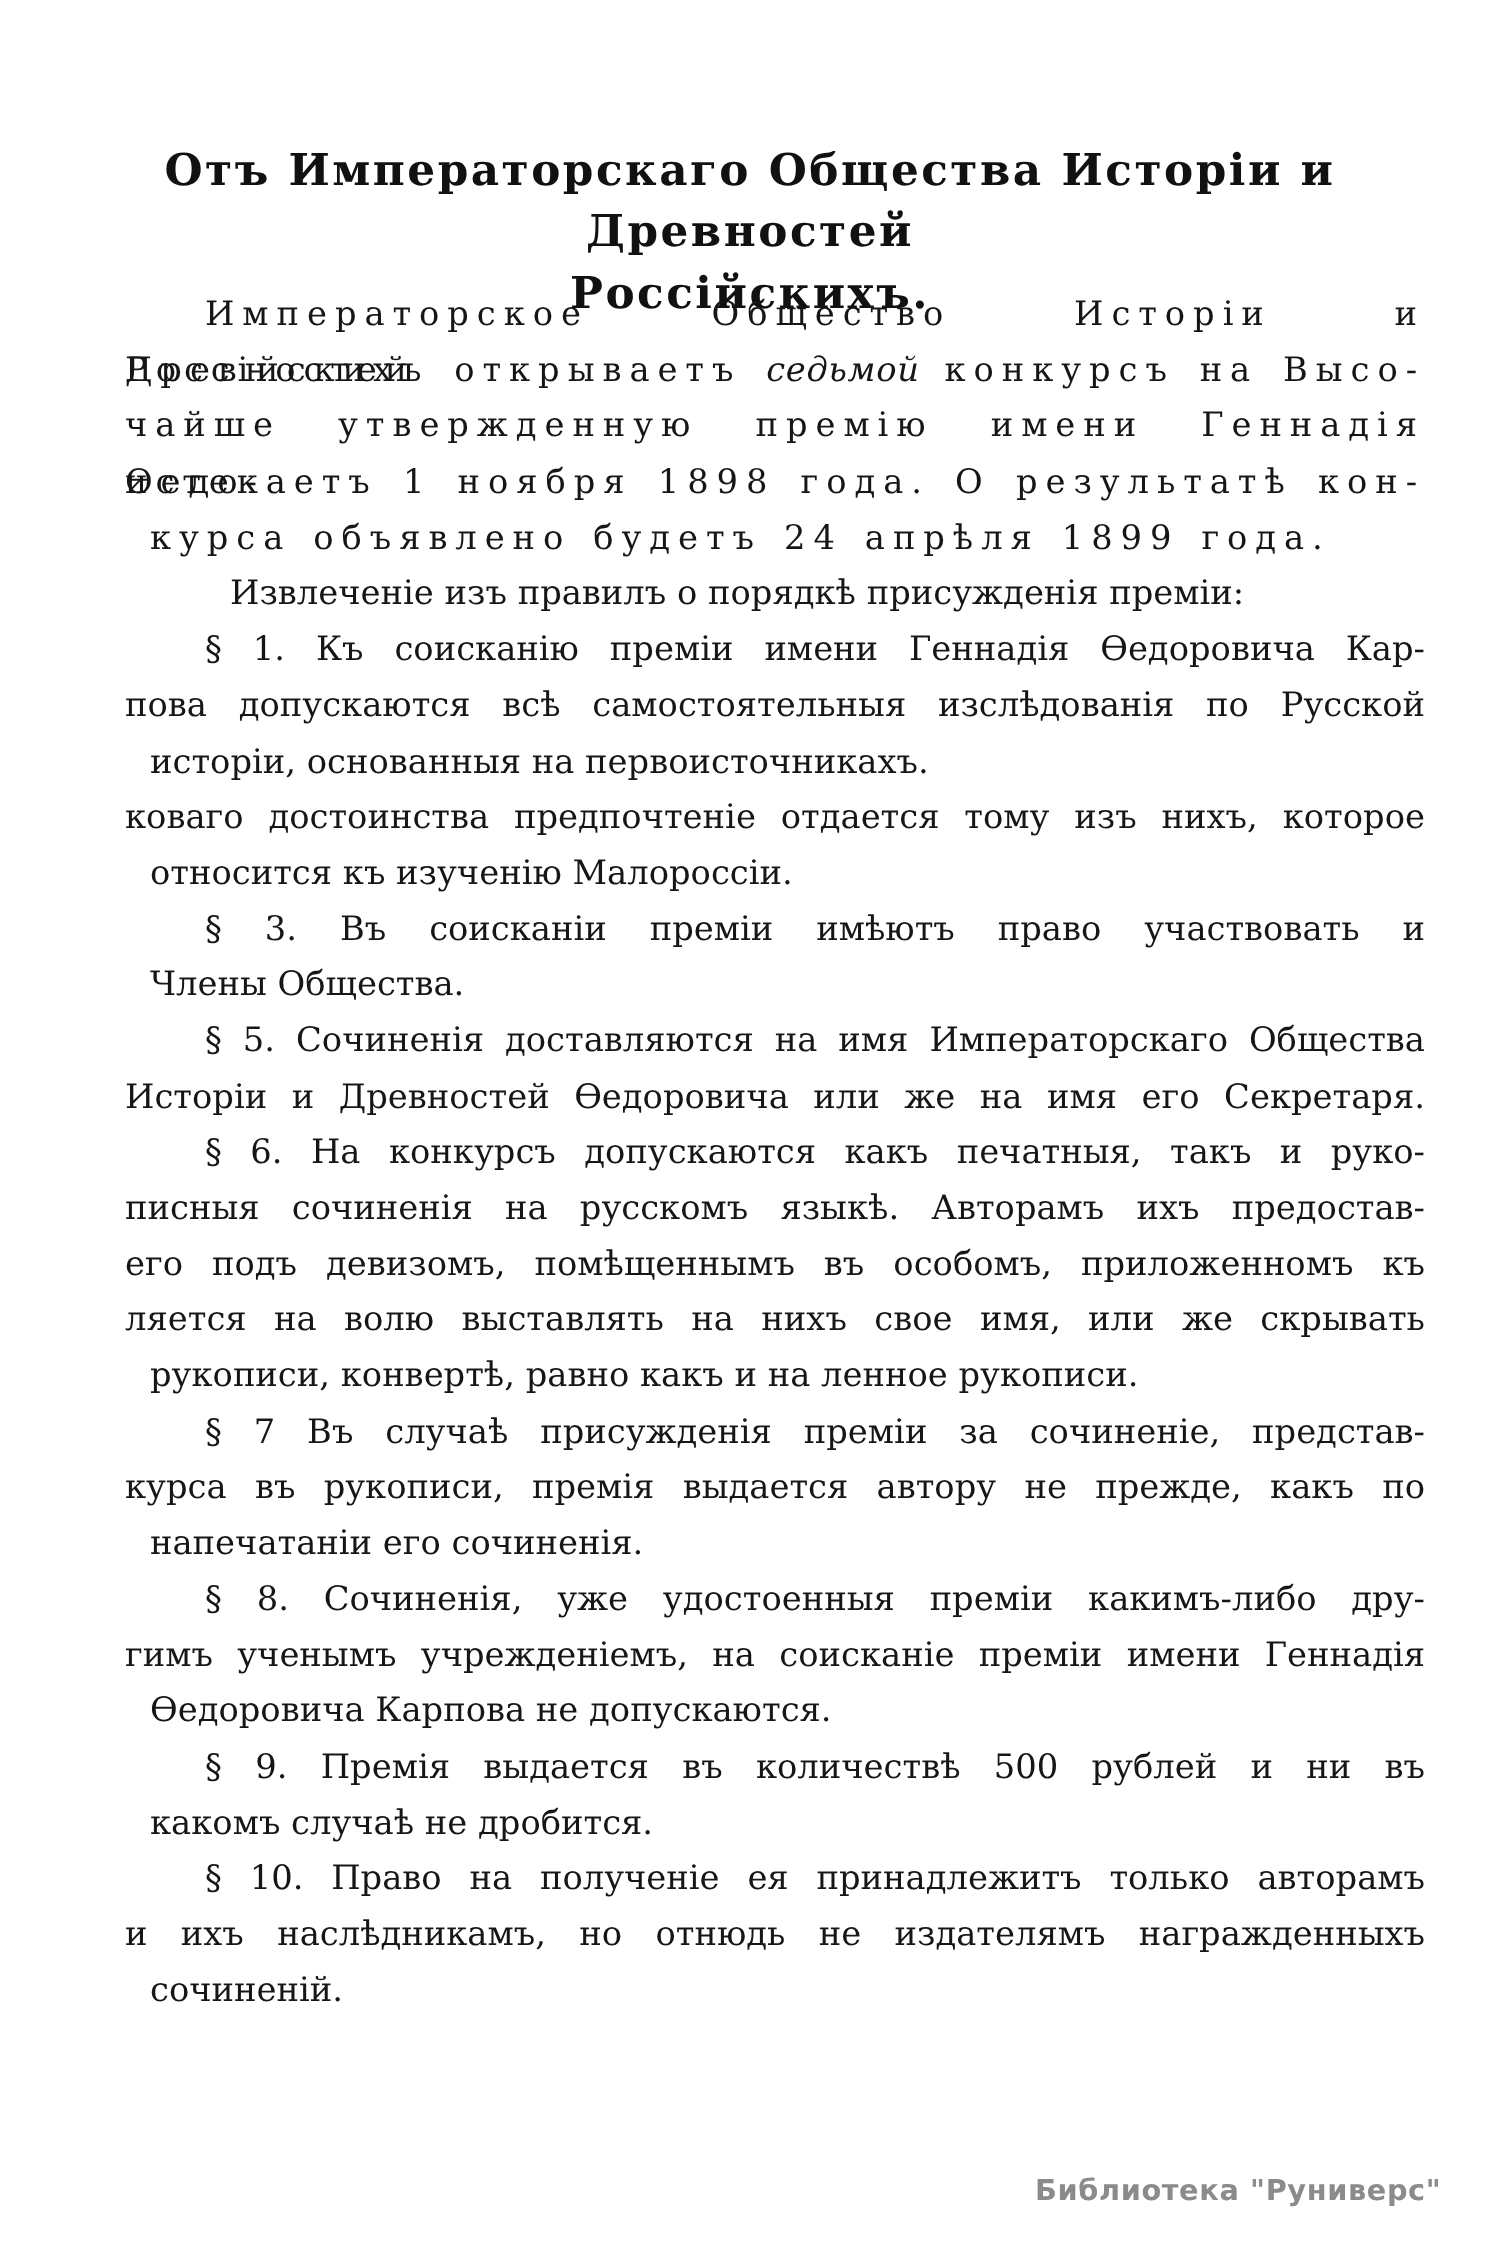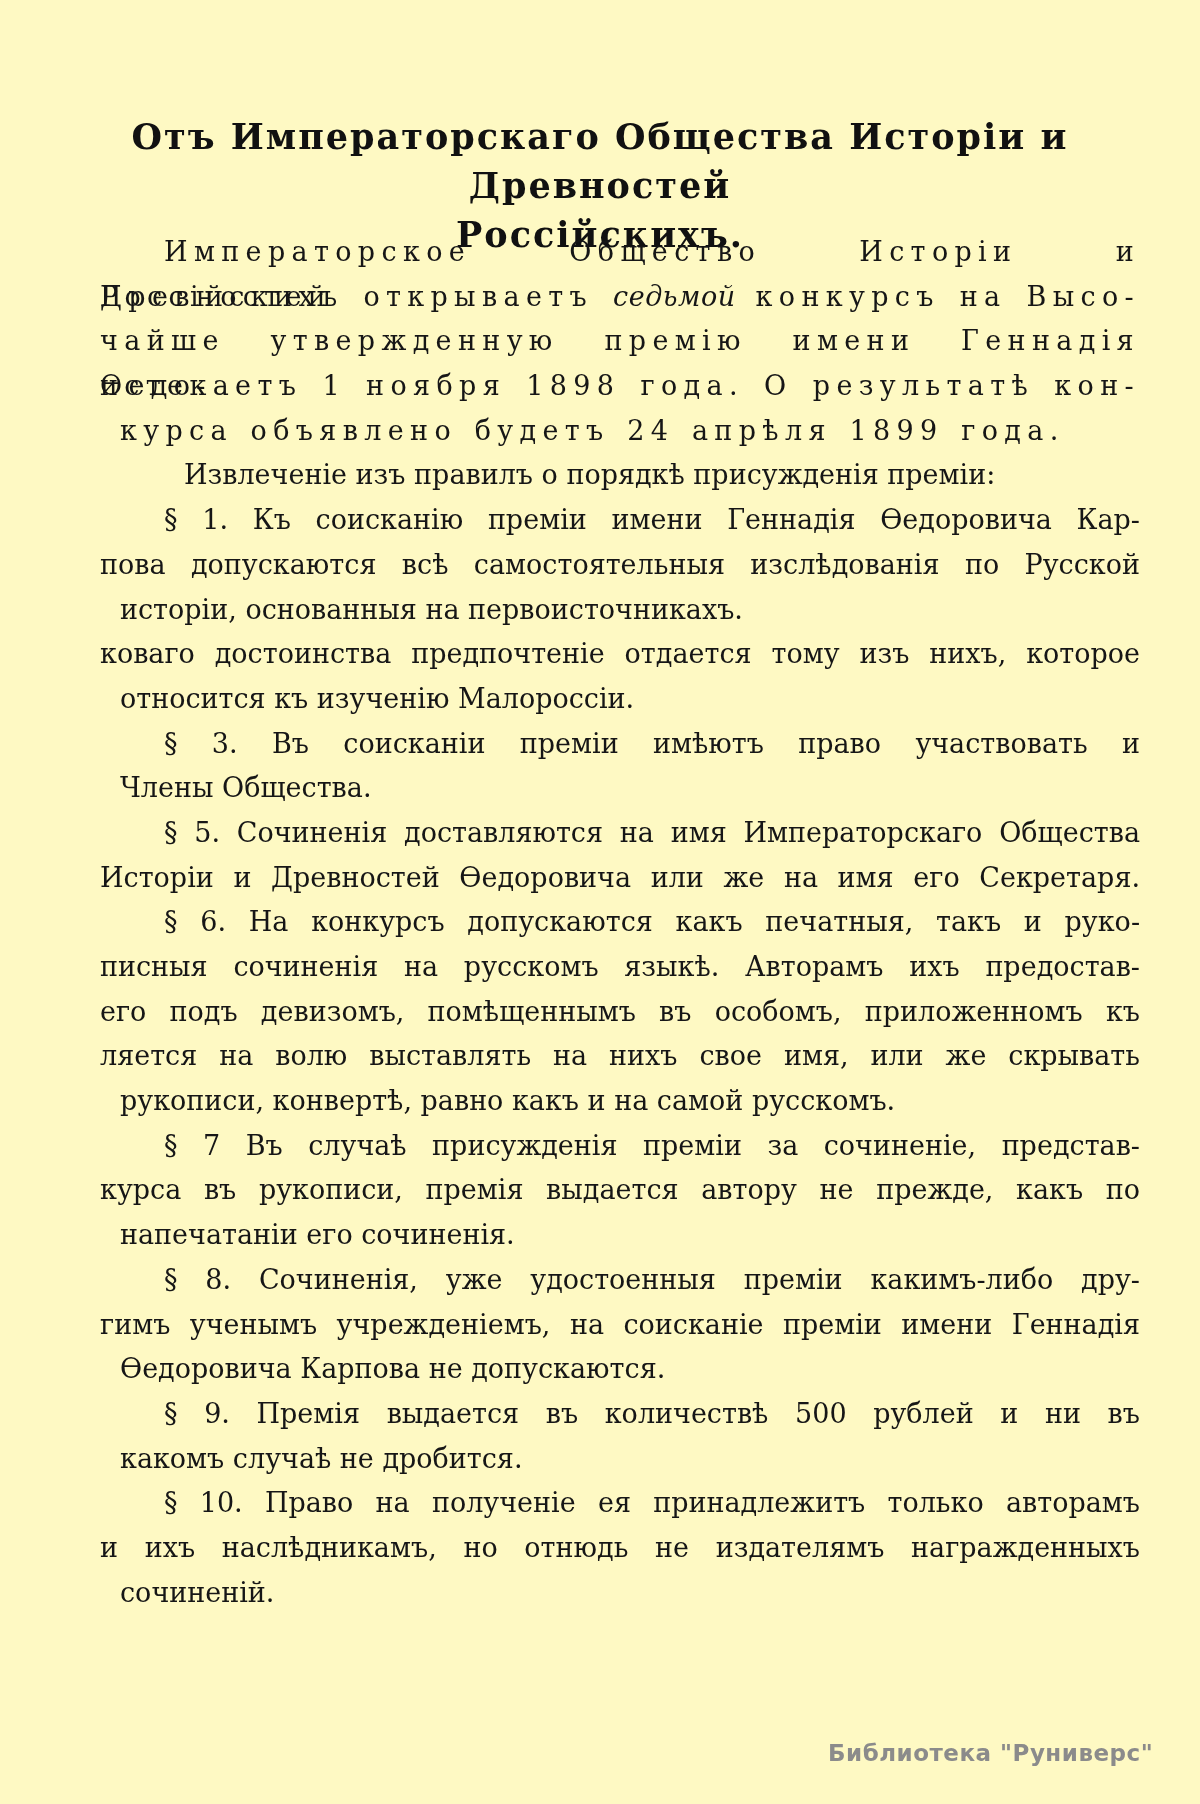--- a/index.html
+++ b/index.html
@@ -1,20 +1,20 @@
 <!DOCTYPE html>
 <html><head>
 <meta charset="utf-8">
 <style>
   html, body { margin: 0; padding: 0; background: #e8e8e8; }
   .page {
     position: relative;
     width: 1200px;
     height: 1804px;
-    background: #fef9c3;
+    background: #ffffff;
     margin: 0 auto;
     overflow: hidden;
     font-family: "DejaVu Serif", serif;
     color: #141414;
   }
   .title {
     position: absolute;
     top: 112px;
     left: 0;
     width: 1200px;
@@ -98,21 +98,21 @@
     <div class="line full indent">§ 3. Въ соисканіи преміи имѣютъ право участвовать и</div>
     <div class="line end">Члены Общества.</div>
 
     <div class="line full indent">§ 5. Сочиненія доставляются на имя Императорскаго Общества</div>
     <div class="line full">Исторіи и Древностей Ѳедоровича или же на имя его Секретаря.</div>
 
     <div class="line full indent">§ 6. На конкурсъ допускаются какъ печатныя, такъ и руко-</div>
     <div class="line full">писныя сочиненія на русскомъ языкѣ. Авторамъ ихъ предостав-</div>
     <div class="line full">его подъ девизомъ, помѣщеннымъ въ особомъ, приложенномъ къ</div>
     <div class="line full">ляется на волю выставлять на нихъ свое имя, или же скрывать</div>
-    <div class="line end">рукописи, конвертѣ, равно какъ и на самой русскомъ.</div>
+    <div class="line end">рукописи, конвертѣ, равно какъ и на ленное рукописи.</div>
 
     <div class="line full indent">§ 7 Въ случаѣ присужденія преміи за сочиненіе, представ-</div>
     <div class="line full">курса въ рукописи, премія выдается автору не прежде, какъ по</div>
     <div class="line end">напечатаніи его сочиненія.</div>
 
     <div class="line full indent">§ 8. Сочиненія, уже удостоенныя преміи какимъ-либо дру-</div>
     <div class="line full">гимъ ученымъ учрежденіемъ, на соисканіе преміи имени Геннадія</div>
     <div class="line end">Ѳедоровича Карпова не допускаются.</div>
 
     <div class="line full indent">§ 9. Премія выдается въ количествѣ 500 рублей и ни въ</div>

